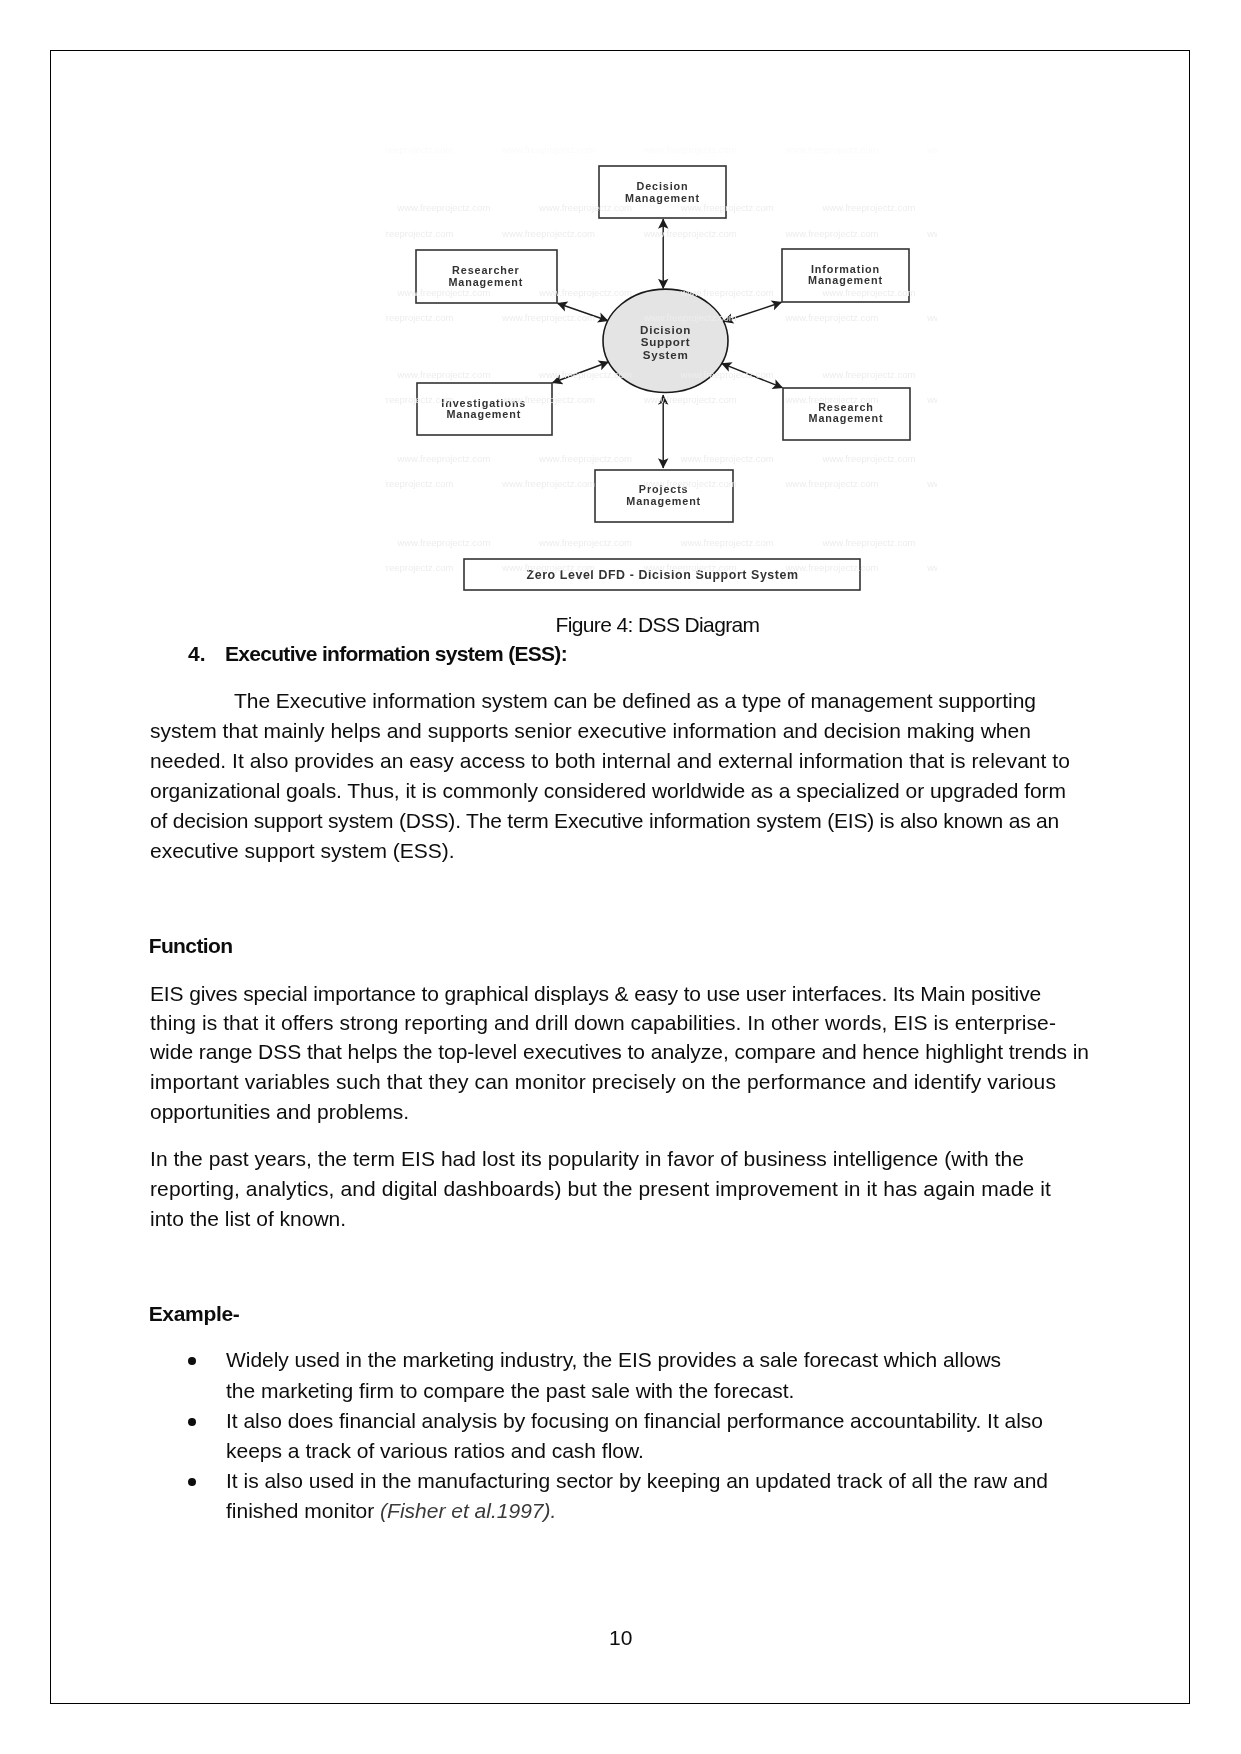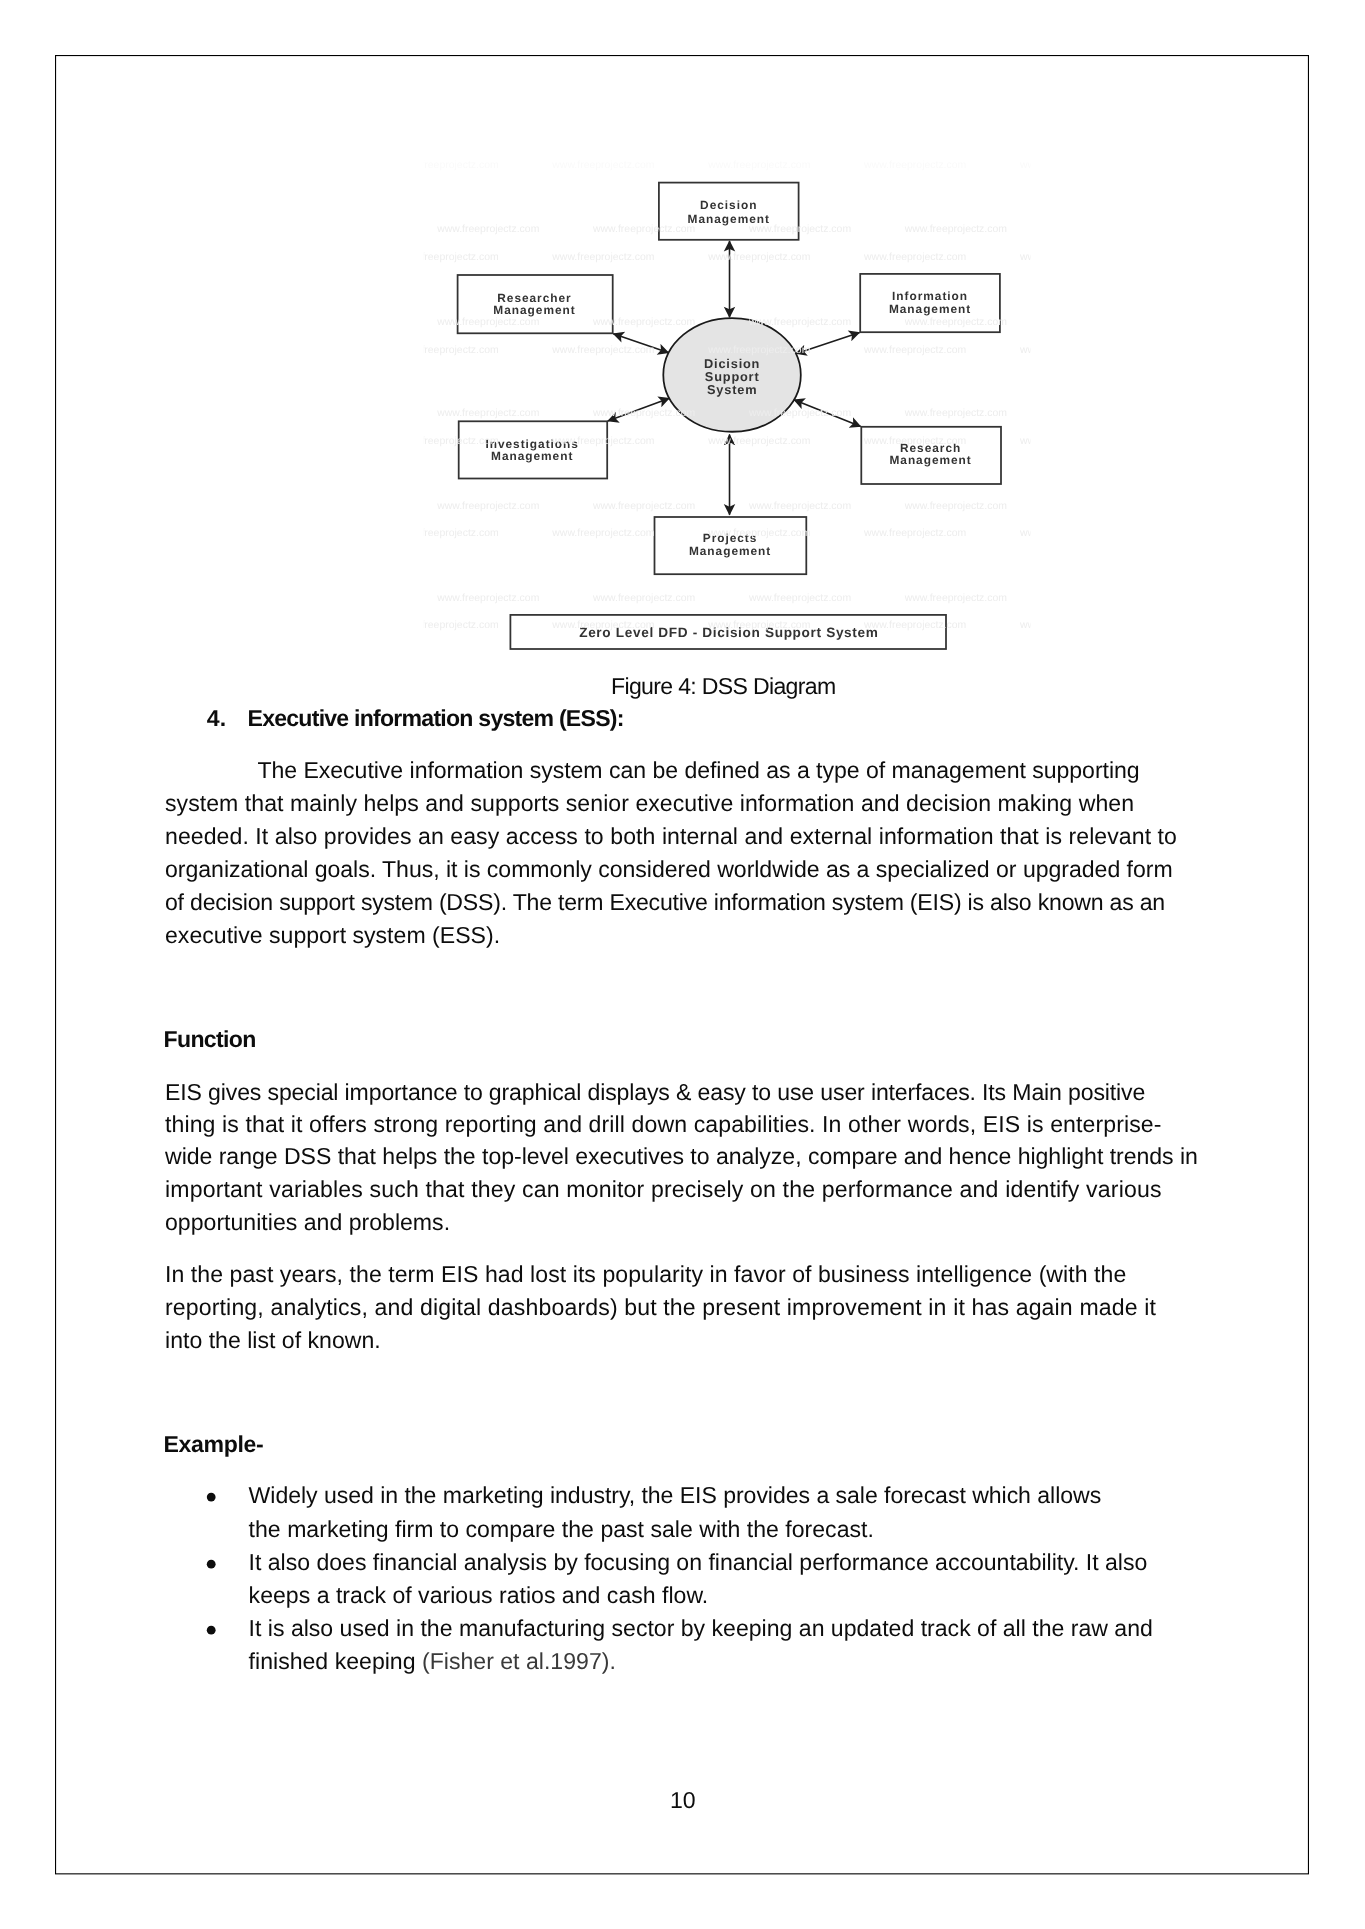--- a/index.html
+++ b/index.html
@@ -2,21 +2,21 @@
 <html><head>
 <meta charset="utf-8">
 <style>
   html,body{margin:0;padding:0;background:#ffffff;}
   body{width:1241px;height:1754px;font-family:"Liberation Sans",sans-serif;}
   .page{position:absolute;left:50px;top:50px;width:1140px;height:1654px;border:1px solid #000000;box-sizing:border-box;background:#fff;overflow:hidden;}
 
   
   .tl{position:absolute;white-space:nowrap;color:#0d0d0d;font-size:21px;line-height:0;}
   .tl.b{font-weight:bold;}
-  .cite{color:#3a3a3a;}
+  .cite{color:#3a3a3a;font-style:italic;}
   .dot{position:absolute;width:8.2px;height:8.2px;border-radius:50%;background:#0d0d0d;font-size:0;}
 
   
   .figure{position:absolute;left:334px;top:89px;width:552px;height:460px;}
   .figure svg{display:block;filter:blur(0.45px);}
 </style>
 </head>
 <body>
 
 <div class="page">
@@ -180,16 +180,16 @@
  <div class="dot" style="left:136.5px;top:1305.8px"></div>
  <div class="tl" style="left:175px;top:1309px;letter-spacing:-0.051px">Widely used in the marketing industry, the EIS provides a sale forecast which allows</div>
  <div class="tl" style="left:175px;top:1340px">the marketing firm to compare the past sale with the forecast.</div>
 
  <div class="dot" style="left:136.5px;top:1366.8px"></div>
  <div class="tl" style="left:175px;top:1370px;letter-spacing:-0.023px">It also does financial analysis by focusing on financial performance accountability. It also</div>
  <div class="tl" style="left:175px;top:1400px">keeps a track of various ratios and cash flow.</div>
 
  <div class="dot" style="left:136.5px;top:1426.8px"></div>
  <div class="tl" style="left:175px;top:1430px;letter-spacing:-0.011px">It is also used in the manufacturing sector by keeping an updated track of all the raw and</div>
- <div class="tl" style="left:175px;top:1460px"><span>finished keeping </span><span class="cite">(Fisher et al.1997).</span></div>
+ <div class="tl" style="left:175px;top:1460px"><span>finished monitor </span><span class="cite">(Fisher et al.1997).</span></div>
 
  <div class="tl" style="left:558px;top:1586.5px">10</div>
 </div>
 
 </body></html>

